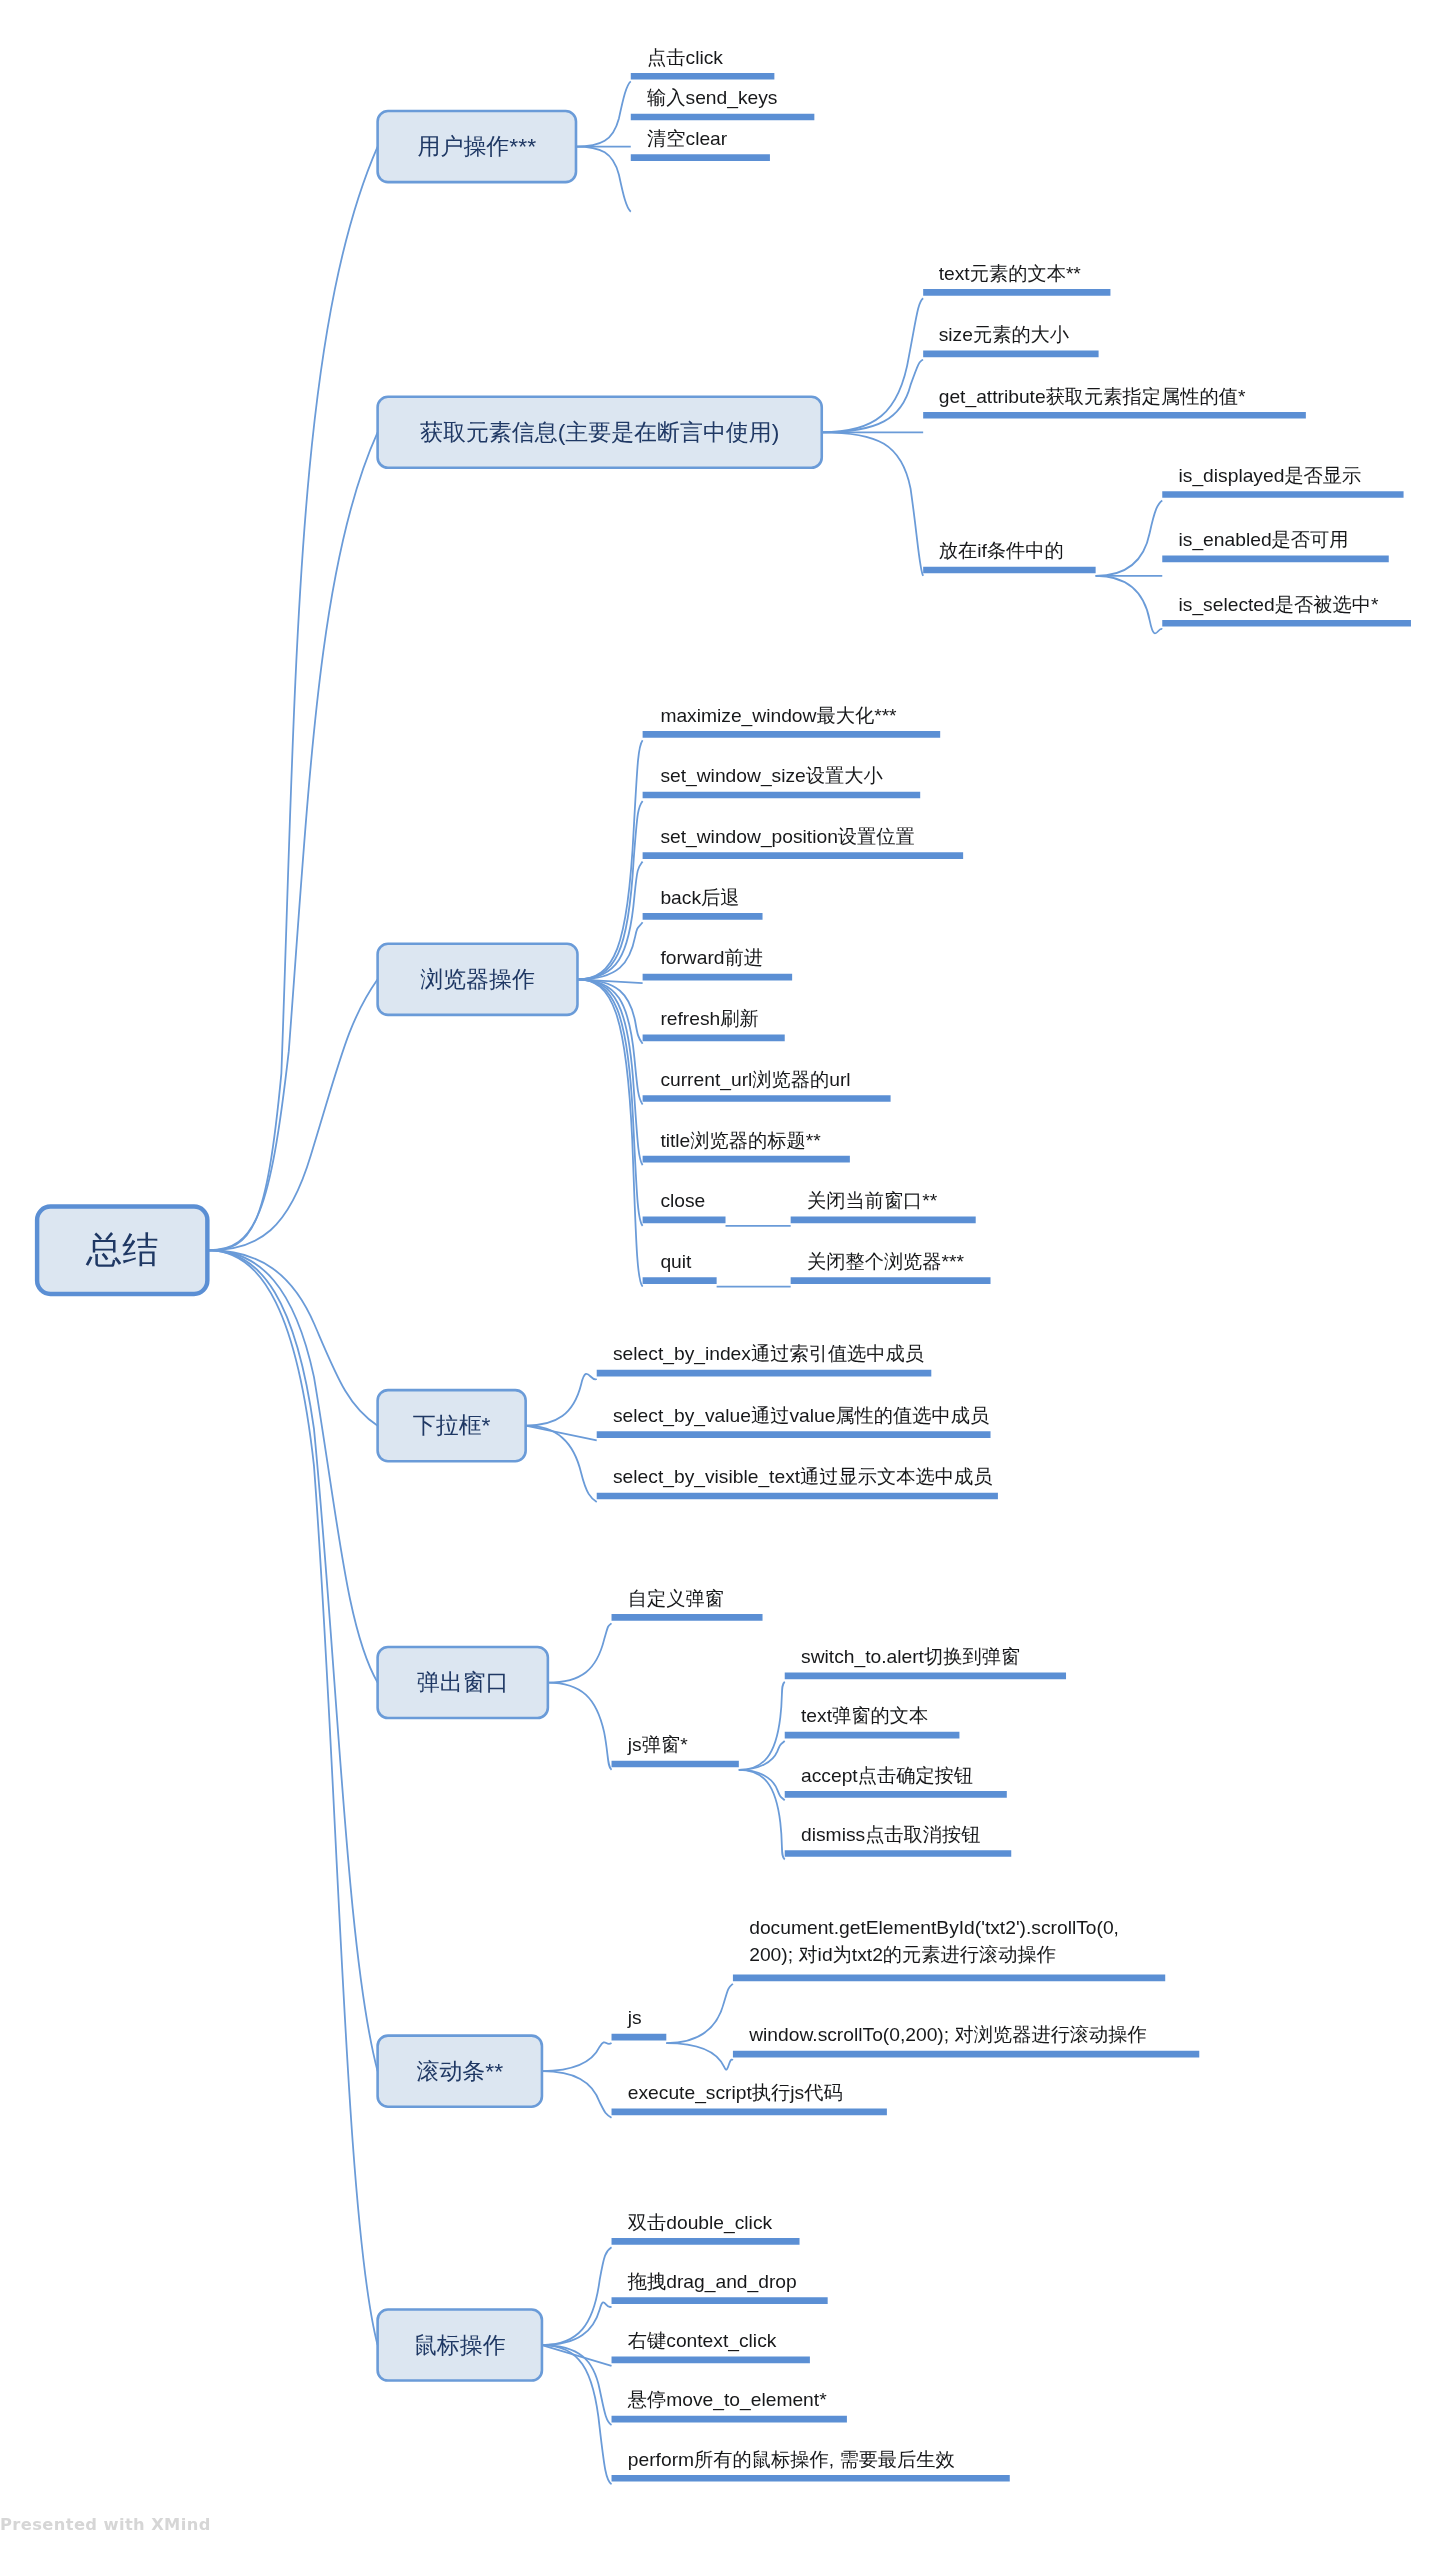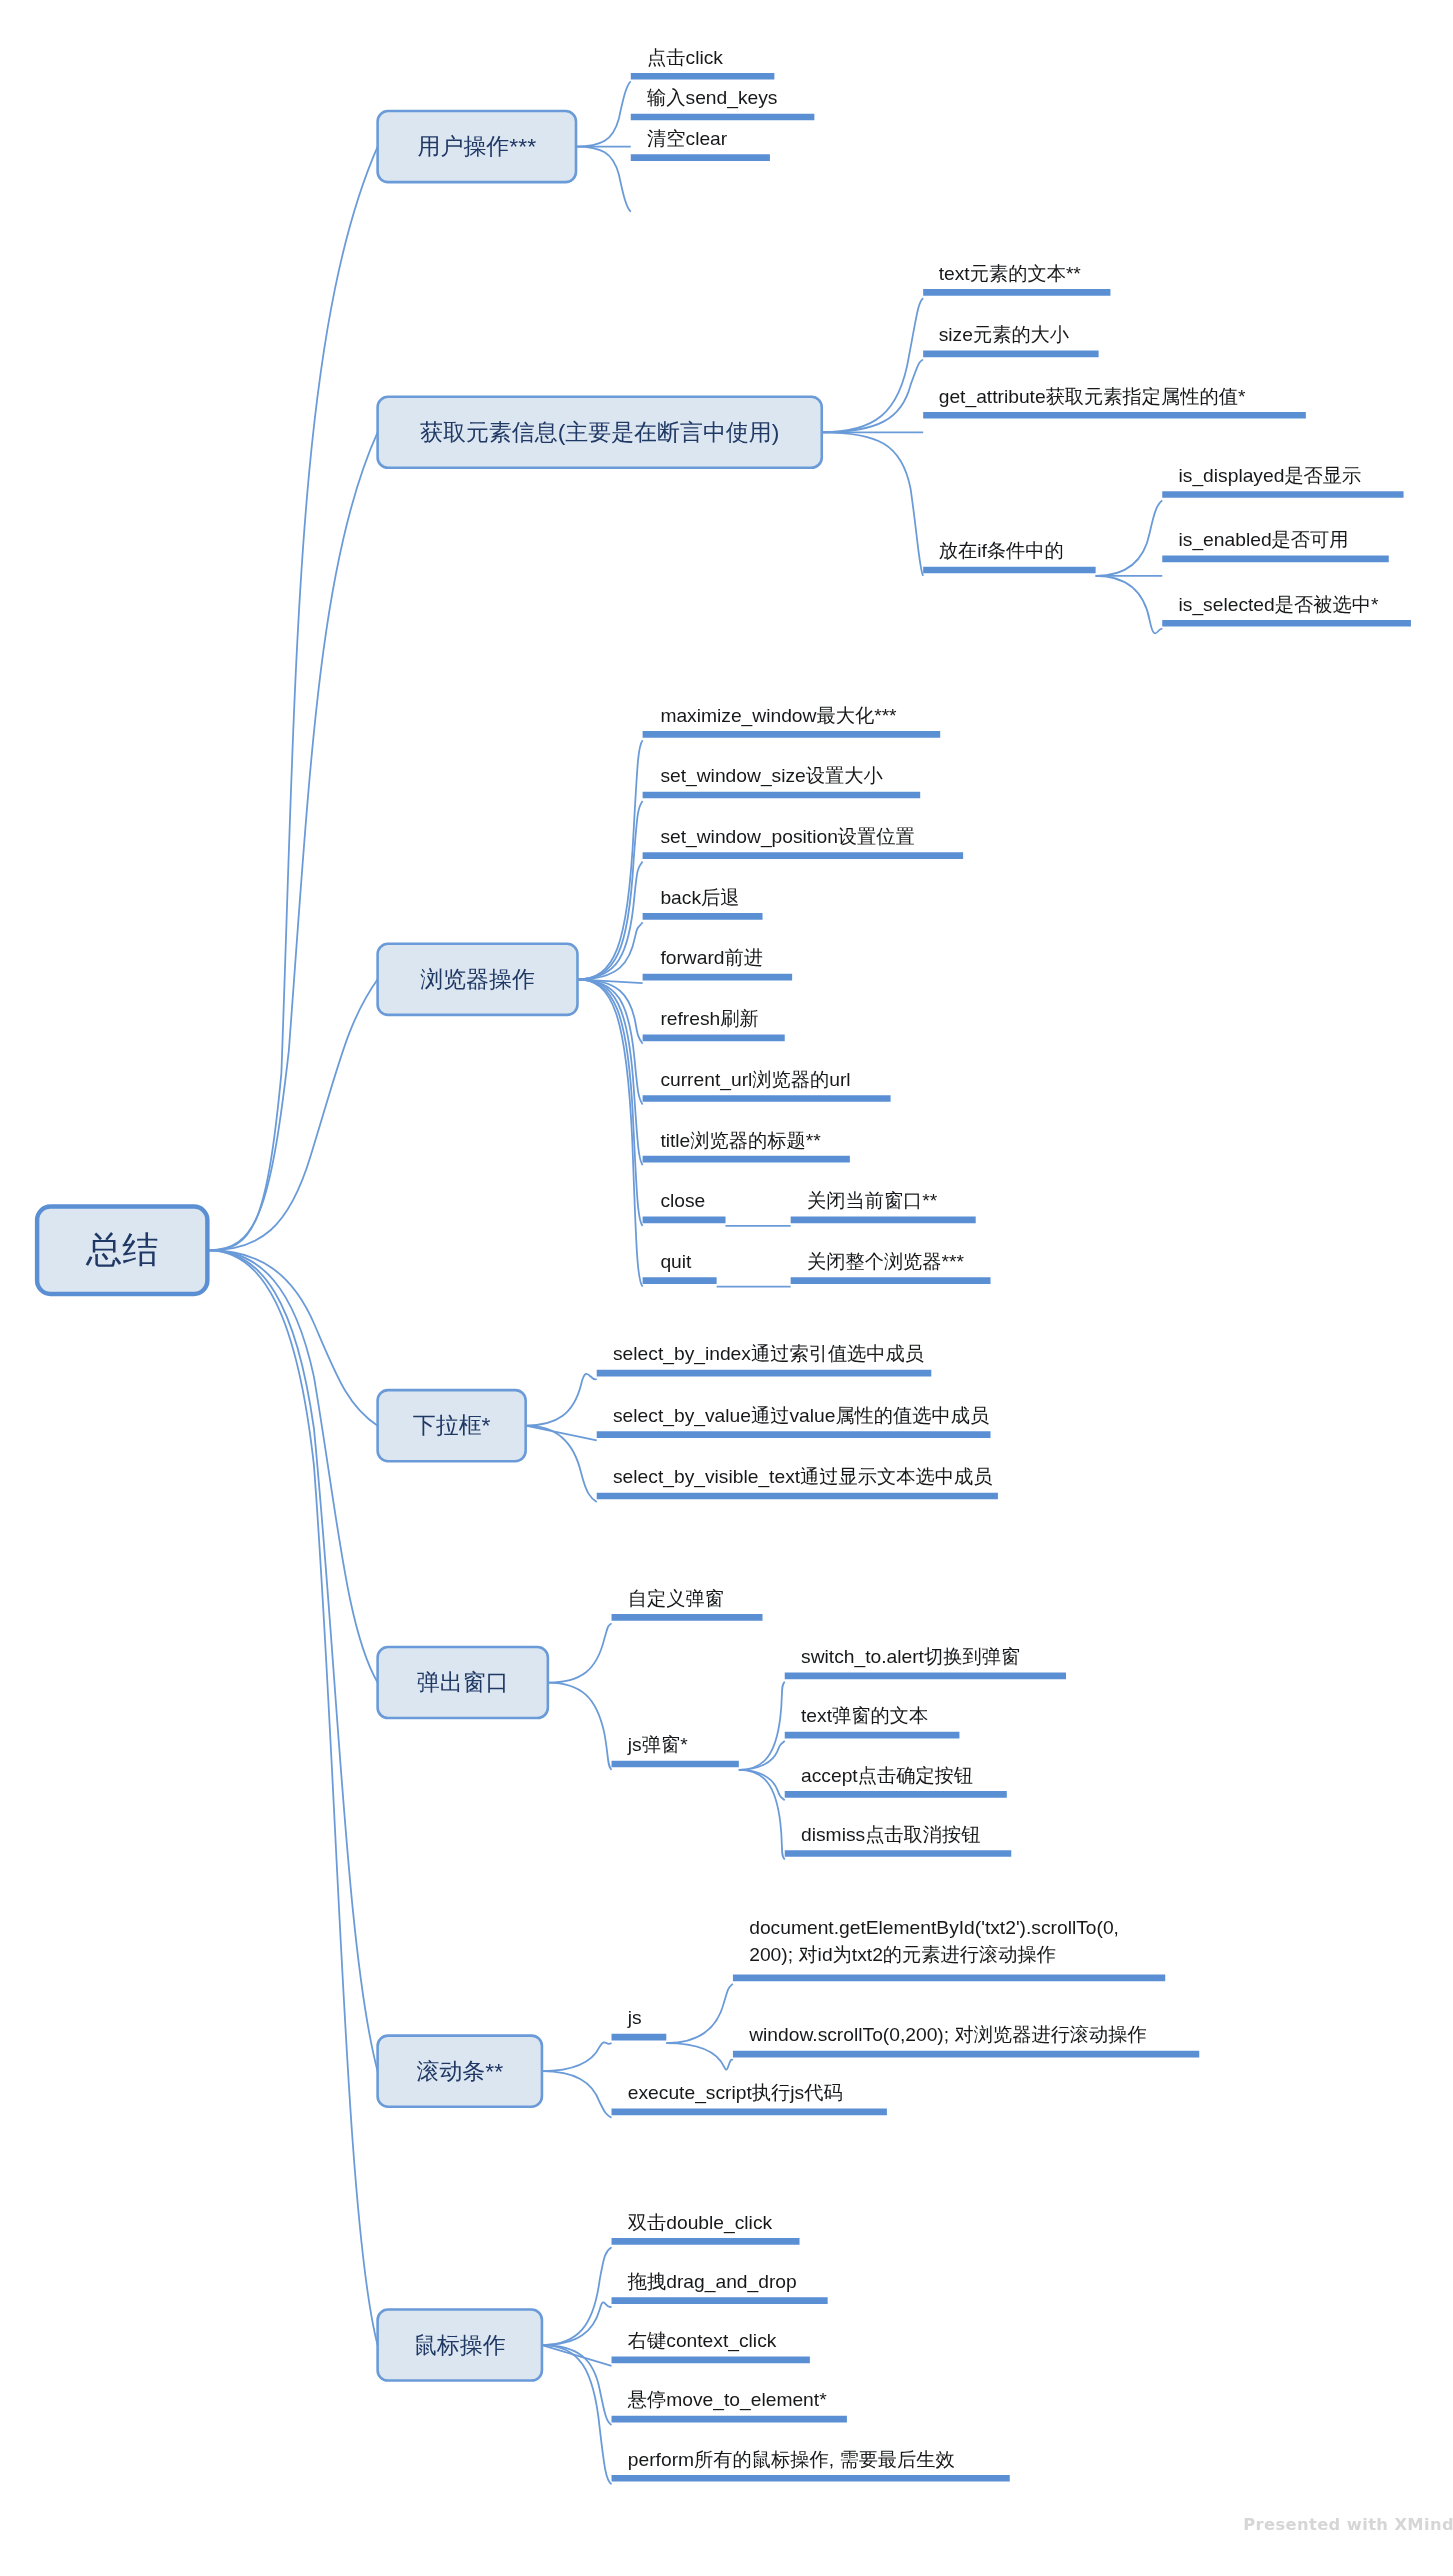--- a/index.html
+++ b/index.html
@@ -65,21 +65,21 @@
   .mm-text-leaf {
     font-size: 26px;
     fill: #17181A;
     font-family: "Liberation Sans", "DejaVu Sans", sans-serif;
   }
   .mm-footer {
     position: absolute;
     left: 0;
     right: 0;
     top: 2515px;
-    text-align: right;
+    text-align: left;
     font-size: 16.3px;
     font-weight: bold;
     color: #D6D6D6;
     letter-spacing: 0.4px;
     font-family: "DejaVu Sans", "Liberation Sans", sans-serif;
   }
 </style>
 </head>
 <body>
 

